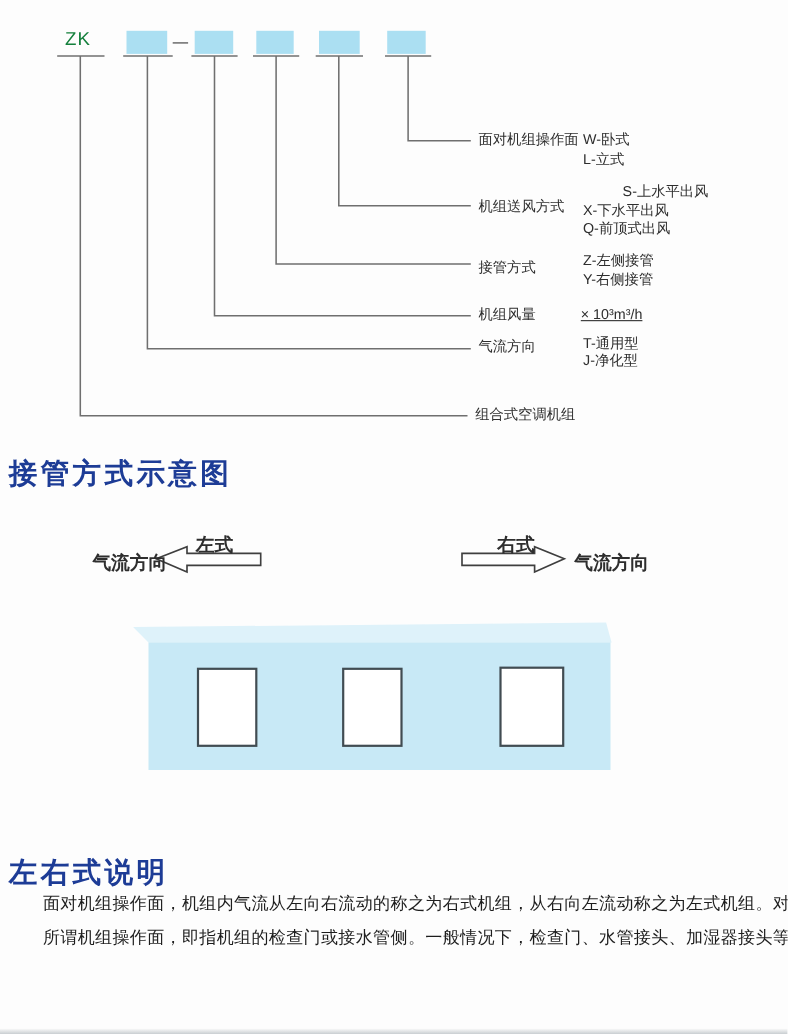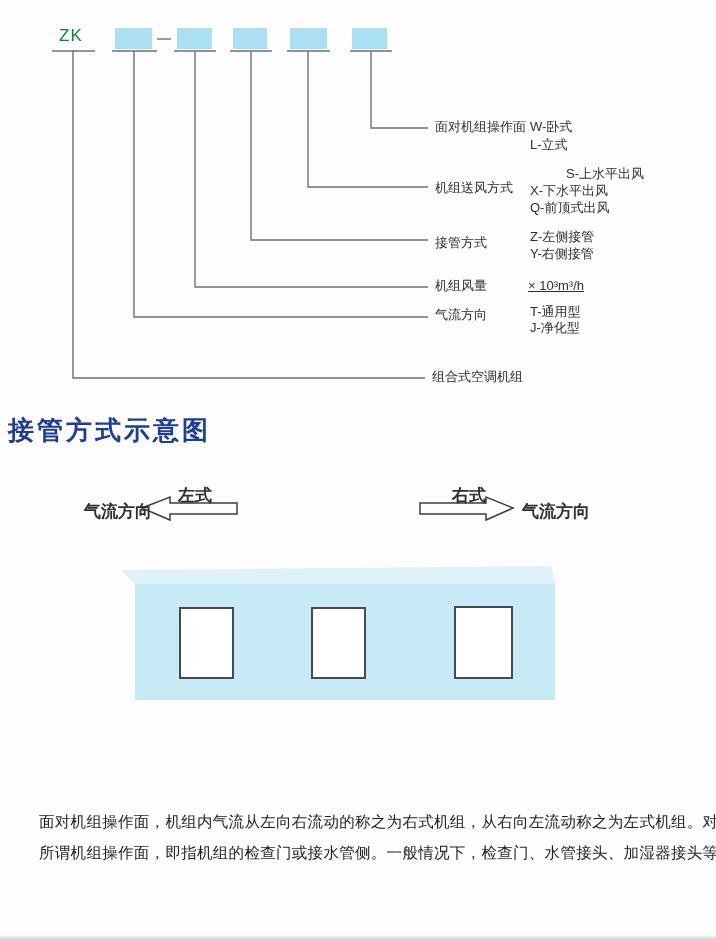--- a/index.html
+++ b/index.html
@@ -99,20 +99,21 @@
   <div class="abs dlabel" style="left:530px;top:305px;">T-通用型</div>
   <div class="abs dlabel" style="left:530px;top:321px;">J-净化型</div>
 
   <div class="abs sec-heading" style="left:8px;top:413px;">接管方式示意图</div>
 
   <div class="abs flow-label" style="left:84px;top:500px;">气流方向</div>
   <div class="abs type-label" style="left:178px;top:484px;">左式</div>
   <div class="abs type-label" style="left:452px;top:484px;">右式</div>
   <div class="abs flow-label" style="left:522px;top:500px;">气流方向</div>
 
+  <div class="abs sec-heading" style="left:8px;top:776px;">左右式说明</div>
 
   <div class="abs body-text" style="left:8px;top:806px;">
     <p>面对机组操作面，机组内气流从左向右流动的称之为右式机组，从右向左流动称之为左式机组。对于立式机组，以穿过表冷器的气流方向作为判定依据。</p>
     <p>所谓机组操作面，即指机组的检查门或接水管侧。一般情况下，检查门、水管接头、加湿器接头等均在机组同一侧面。</p>
   </div>
 
   <div class="page-edge"></div>
 </div>
 
 </body></html>

